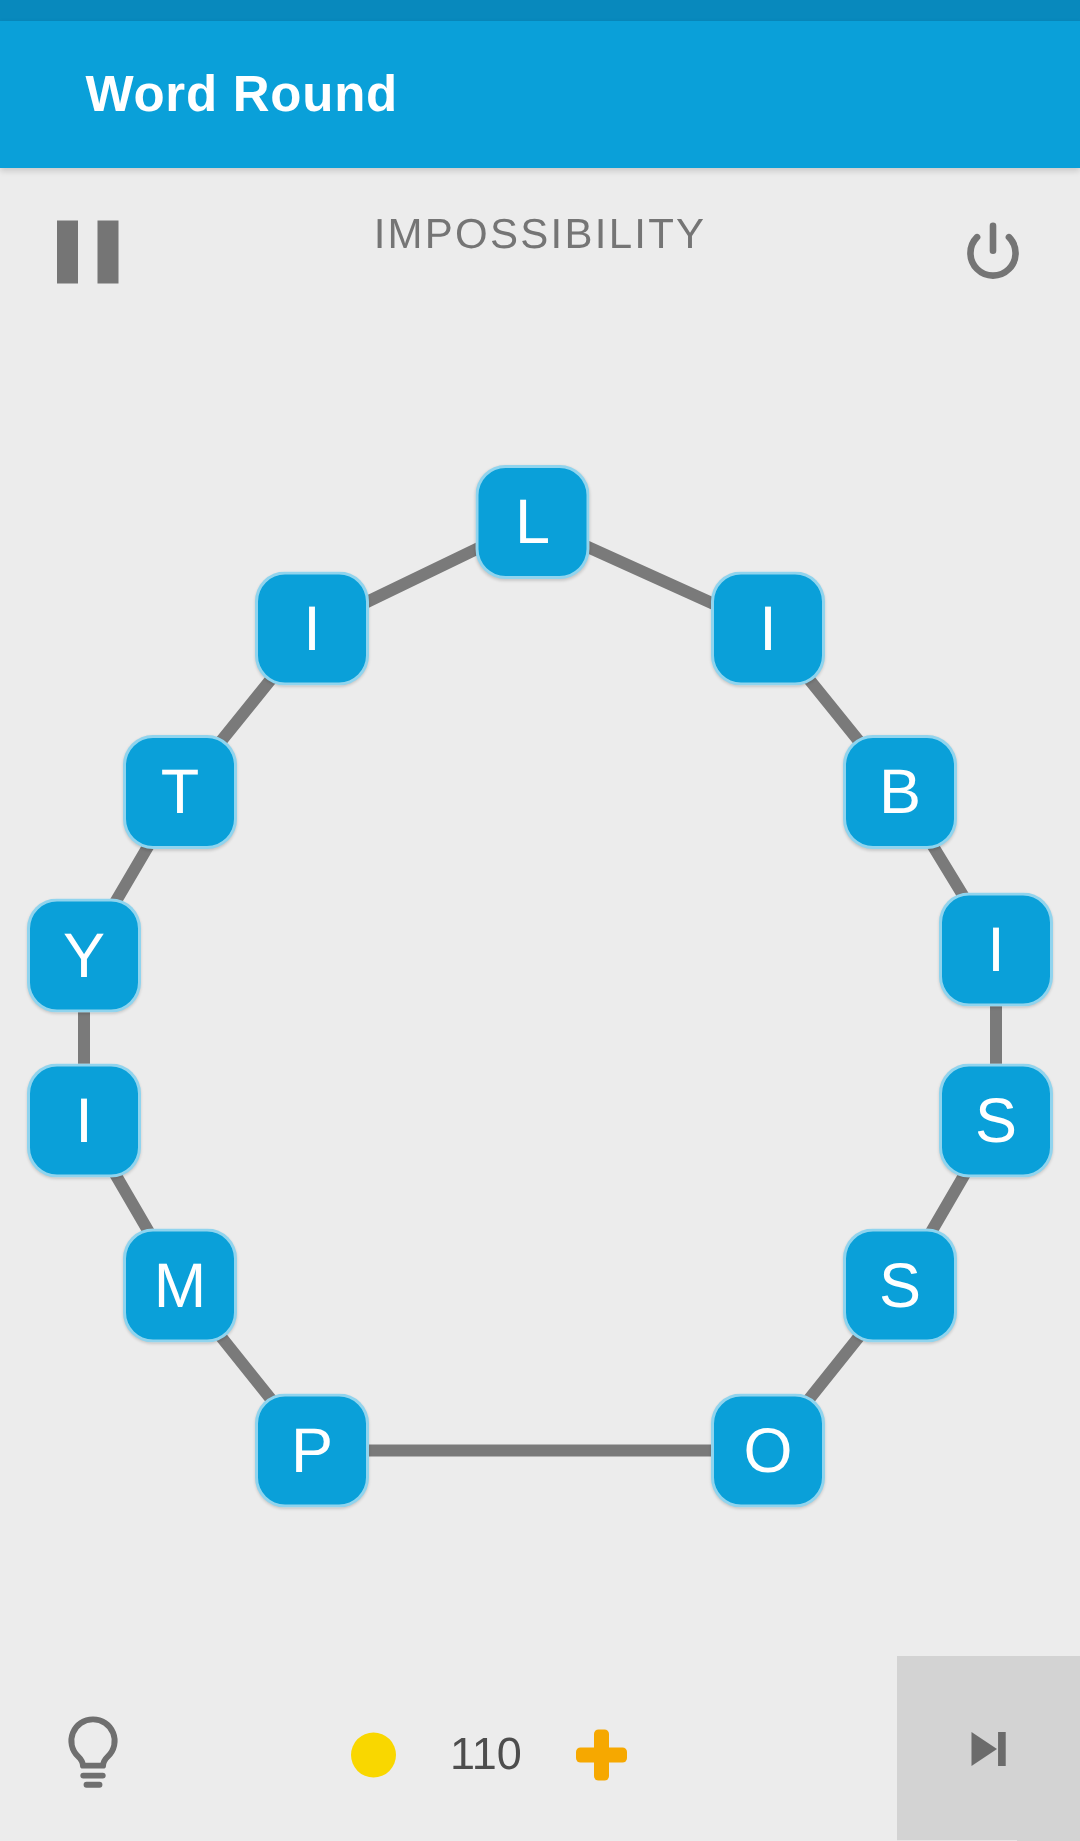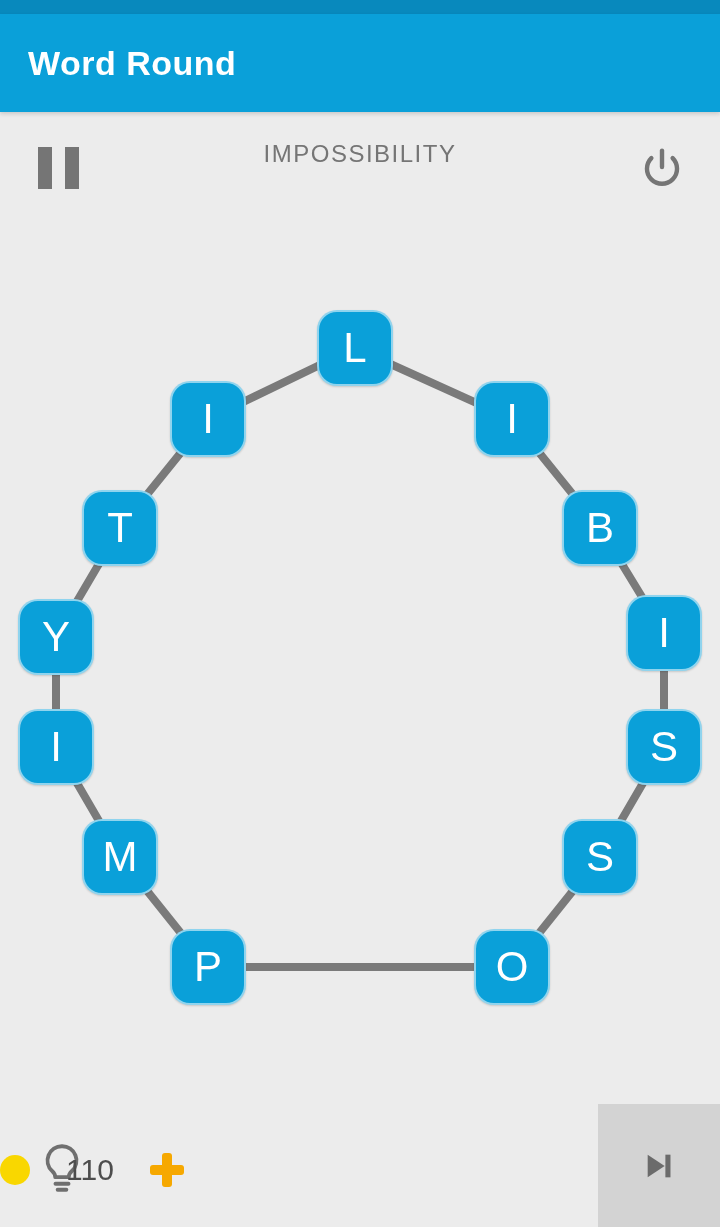--- a/index.html
+++ b/index.html
@@ -13,32 +13,32 @@
   .statusbar{
     position:absolute;left:0;top:0;width:720px;height:14px;
     background:#0889bd;
   }
   .topbar{
     position:absolute;left:0;top:14px;width:720px;height:98px;
     background:#0aa0d9;display:flex;align-items:center;
     box-shadow:0 2px 4px rgba(0,0,0,0.15);
   }
   .app-title{
-    color:#ffffff;font-size:34px;font-weight:bold;margin-left:28px;
+    color:#ffffff;font-size:34px;font-weight:bold;margin-left:57px;
     letter-spacing:0.5px;
   }
   
   .pause-btn{
     position:absolute;left:38px;top:147px;width:44px;height:44px;
     display:flex;gap:13px;cursor:pointer;
   }
   .pause-bar{width:14px;height:42px;background:#757575;}
   .round-word{
     position:absolute;left:0;top:140px;width:720px;text-align:center;
-    font-size:24px;color:#757575;letter-spacing:1.5px;
+    font-size:28px;color:#757575;letter-spacing:1.5px;
   }
   .power-btn{
     position:absolute;right:36px;top:146px;width:44px;height:44px;cursor:pointer;
   }
   .power-btn svg{width:44px;height:44px;}
   
   .board{position:absolute;left:0;top:0;width:720px;height:1227px;}
   .board svg.lines{position:absolute;left:0;top:0;width:720px;height:1227px;}
   .tile{
     position:absolute;width:76px;height:76px;margin:0;
@@ -54,21 +54,21 @@
     text-align:center;color:#6e6e6e;font-size:31px;line-height:36px;
     white-space:nowrap;
   }
   
   .hint-btn{
     position:absolute;left:36px;top:1140px;width:52px;height:58px;cursor:pointer;
   }
   .hint-btn svg{width:52px;height:58px;}
   .coin-group{
     position:absolute;left:0;top:1140px;width:652px;height:60px;
-    display:flex;align-items:center;gap:36px;
+    display:flex;align-items:center;justify-content:center;gap:36px;
     pointer-events:none;
   }
   .coin-group > *{pointer-events:auto;}
   .coin{
     width:30px;height:30px;border-radius:50%;background:#f9d700;
   }
   .coin-count{font-size:30px;color:#4d4d4d;}
   .plus-btn{position:relative;width:34px;height:34px;cursor:pointer;}
   .plus-btn::before,.plus-btn::after{
     content:"";position:absolute;background:#f6a800;border-radius:3px;

